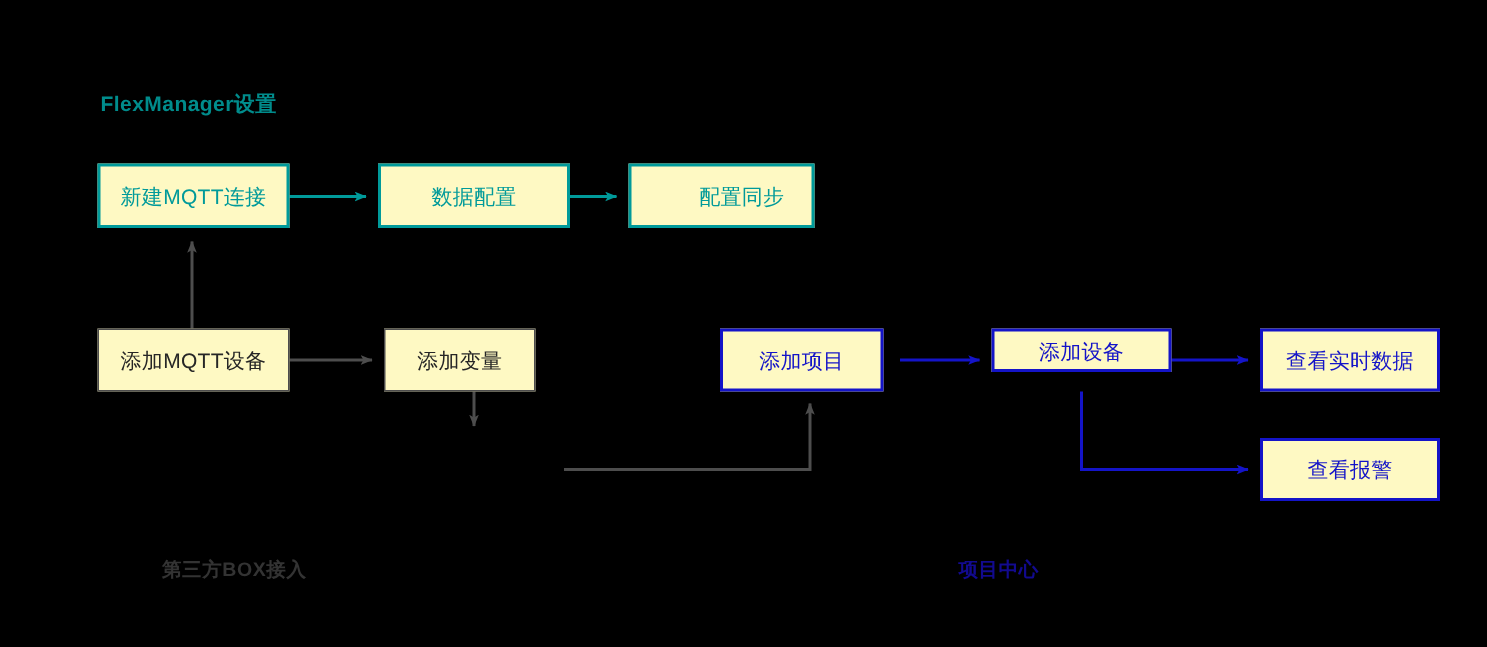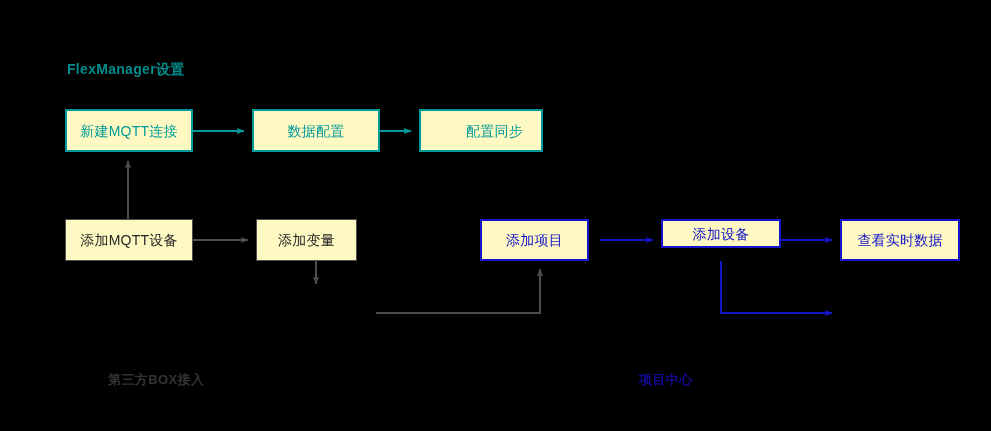--- a/index.html
+++ b/index.html
@@ -133,18 +133,21 @@
   </div>
 
   <div class="node blue" style="left:661px; top:219px; width:120px; height:29px;">
     <span>添加设备</span>
   </div>
 
   <div class="node blue" style="left:840px; top:219px; width:120px; height:42px;">
     <span>查看实时数据</span>
   </div>
 
+  <div class="node blue" style="left:840px; top:292px; width:120px; height:42px;">
+    <span>查看报警</span>
+  </div>
 
   <div class="group-label gray" style="left:108px; top:371px;">第三方BOX接入</div>
 
   <div class="group-label blue" style="left:639px; top:371px;">项目中心</div>
 
 </div>
 
 </body></html>

